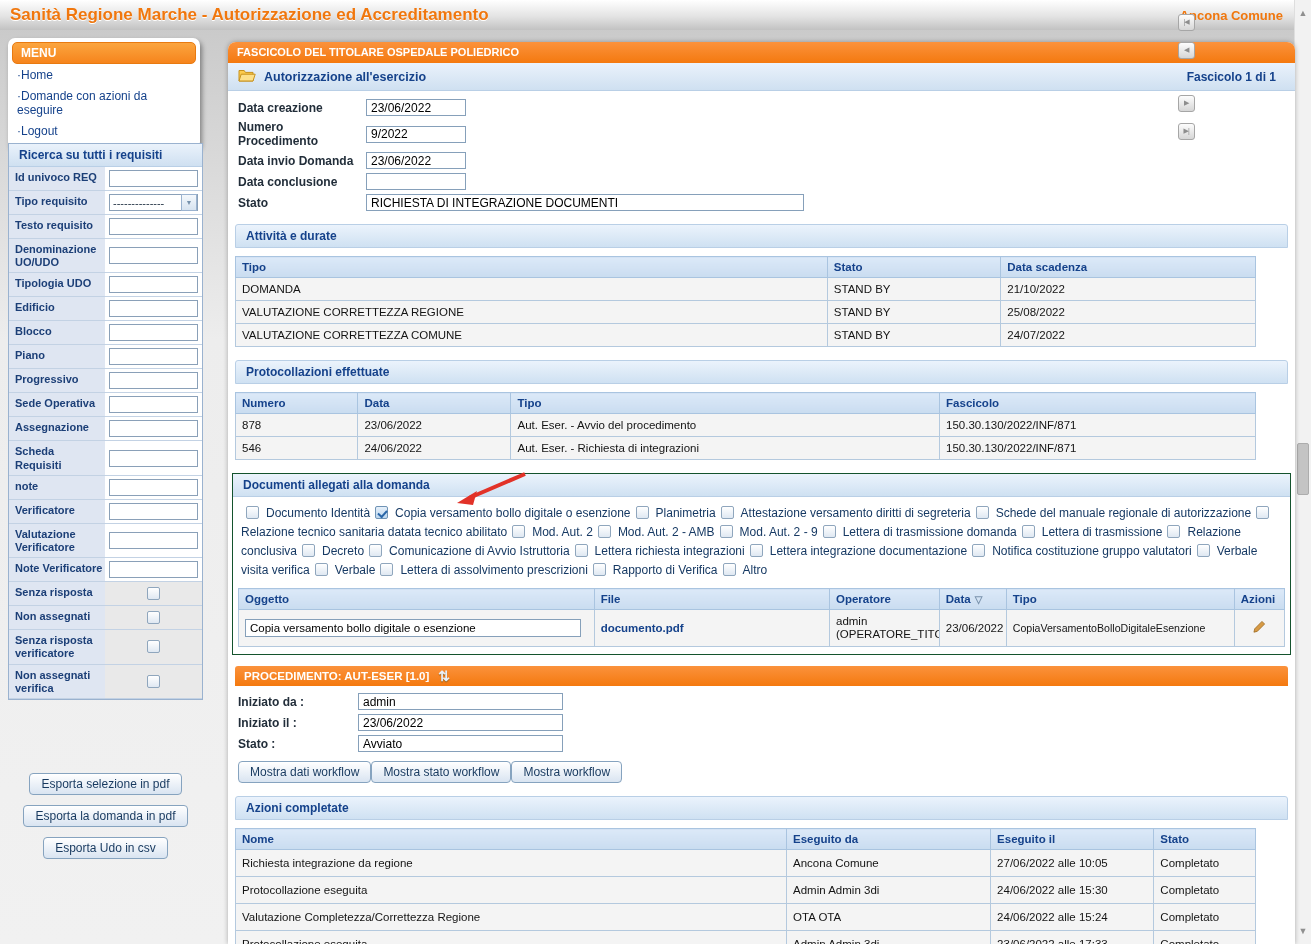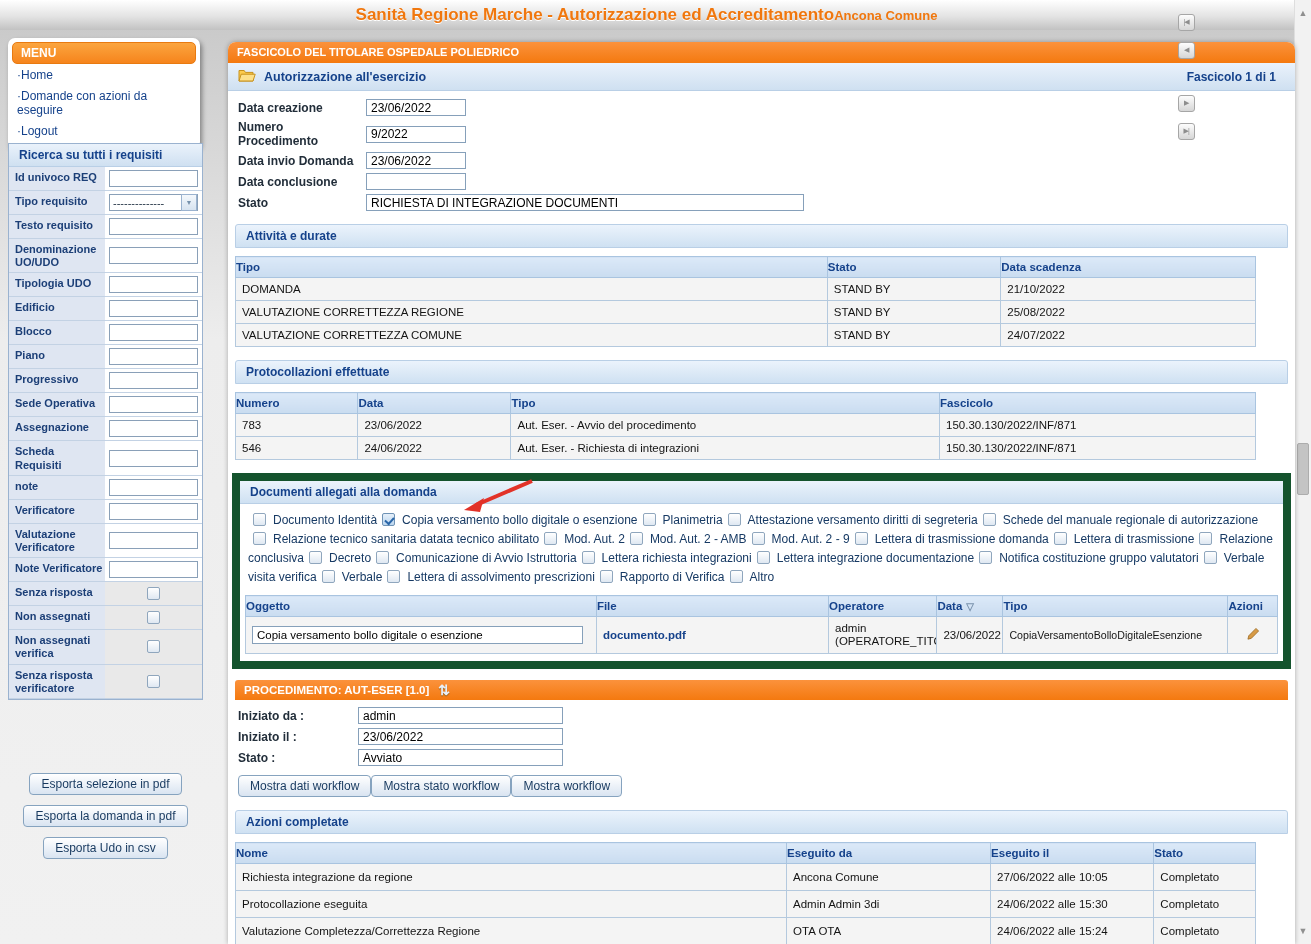--- a/index.html
+++ b/index.html
@@ -3,21 +3,21 @@
 <meta charset="utf-8">
 <style>
   * { box-sizing: border-box; }
   body { margin:0; font-family:"Liberation Sans", sans-serif; background:#bfbfbf; }
   #screen { position:relative; width:1311px; height:944px; overflow:hidden;
             background:linear-gradient(#c7c7c7, #ededed 340px, #f1f1f1); }
 
   
   .app-header { position:absolute; top:0; left:0; right:0; height:30px;
     background:linear-gradient(#ffffff, #e3e3e3 55%, #c2c2c2);
-    display:flex; align-items:center; justify-content:center;
+    display:flex; align-items:center; justify-content:space-between;
     padding:0 28px 0 10px; }
   .app-title { color:#f0770e; font-weight:bold; font-size:17px; text-shadow:0 1px 0 #fff; }
   .app-user  { color:#f0770e; font-weight:bold; font-size:13px; }
 
   
   .scrollbar { position:absolute; right:0; top:0; width:17px; height:944px;
     background:#f2f2f2; border-left:1px solid #dedede; }
   .sb-arrow { position:absolute; left:0; width:16px; text-align:center; color:#8f8f8f;
     font-size:9px; line-height:14px; cursor:pointer; }
   .sb-thumb { position:absolute; left:2px; top:443px; width:12px; height:52px;
@@ -77,27 +77,27 @@
   .frm-label { width:128px; flex:none; font-weight:bold; font-size:12px; color:#222e3a; }
   .frm-input { height:17px; border:1px solid #86a0ba; font-size:12px; padding:1px 4px;
     width:100px; font-family:inherit; color:#000; }
   .frm-input.lg { width:438px; }
 
   .section { margin:13px 7px 0; }
   .sec-bar { background:linear-gradient(#ebf3fc,#cfe1f2); border:1px solid #b9cfe6;
     border-radius:3px 3px 0 0; color:#15428b; font-weight:bold; font-size:12px; padding:4px 10px; }
   table.grid { border-collapse:collapse; font-size:11.5px; width:97%; margin-top:8px; table-layout:fixed; }
   table.grid th { background:linear-gradient(#dce9f8,#c9dcf0); border:1px solid #a9c4e0;
-    color:#15428b; font-weight:bold; text-align:left; padding:4px 0; }
+    color:#15428b; font-weight:bold; text-align:left; padding:4px 6px; }
   table.grid td { background:#f4f4f4; border:1px solid #b4c9de; color:#141414;
     padding:5px 6px; overflow:hidden; }
   table.grid.tall td { padding:7px 6px; }
 
   
-  .docs-box { margin:13px 4px 0; border:8px solid #14532d; position:relative; background:#fff; }
+  .docs-box { margin:13px 4px 0; border:1px solid #14532d; position:relative; background:#fff; }
   .docs-box .sec-bar { border-left:0; border-right:0; border-top:0; border-radius:0; }
   .cb-flow { padding:7px 8px 6px; font-size:12px; color:#173a64; line-height:19px; }
   .cbi .cb { margin:0 7px 0 5px; vertical-align:-2px; }
   table.grid.docs { width:calc(100% - 10px); margin:2px 5px 7px; }
   .ogg-input { width:98%; height:18px; border:1px solid #86a0ba; font-size:11.5px;
     padding:1px 4px; font-family:inherit; }
   .pdf-link { color:#15428b; font-weight:bold; cursor:pointer; }
   .op-line { display:block; line-height:13px; }
   .sort { color:#7a93ad; font-size:10px; margin-left:4px; }
   .arrow-svg { position:absolute; left:200px; top:-4px; width:130px; height:42px; pointer-events:none; }
@@ -283,28 +283,28 @@
         </div>
 
         <div class="fld-row">
           <div class="fld-label">Non assegnati</div>
           <div class="fld-value gray">
             <span class="cb"></span>
           </div>
         </div>
 
         <div class="fld-row">
-          <div class="fld-label">Non assegnati verifica</div>
+          <div class="fld-label">Senza risposta verificatore</div>
           <div class="fld-value gray">
             <span class="cb"></span>
           </div>
         </div>
 
         <div class="fld-row">
-          <div class="fld-label">Senza risposta verificatore</div>
+          <div class="fld-label">Non assegnati verifica</div>
           <div class="fld-value gray">
             <span class="cb"></span>
           </div>
         </div>
       </div>
 
   </div>
 
   <div class="export-group">
 
@@ -417,21 +417,21 @@
 
         <th>Numero</th>
               <th>Data</th>
               <th>Tipo</th>
               <th>Fascicolo</th>
             </tr>
           </thead>
         <tbody>
 
             <tr>
-              <td>783</td>
+              <td>878</td>
               <td>23/06/2022</td>
               <td>Aut. Eser. - Avvio del procedimento</td>
               <td>150.30.130/2022/INF/871</td>
             </tr>
 
             <tr>
               <td>546</td>
               <td>24/06/2022</td>
               <td>Aut. Eser. - Richiesta di integrazioni</td>
               <td>150.30.130/2022/INF/871</td>

